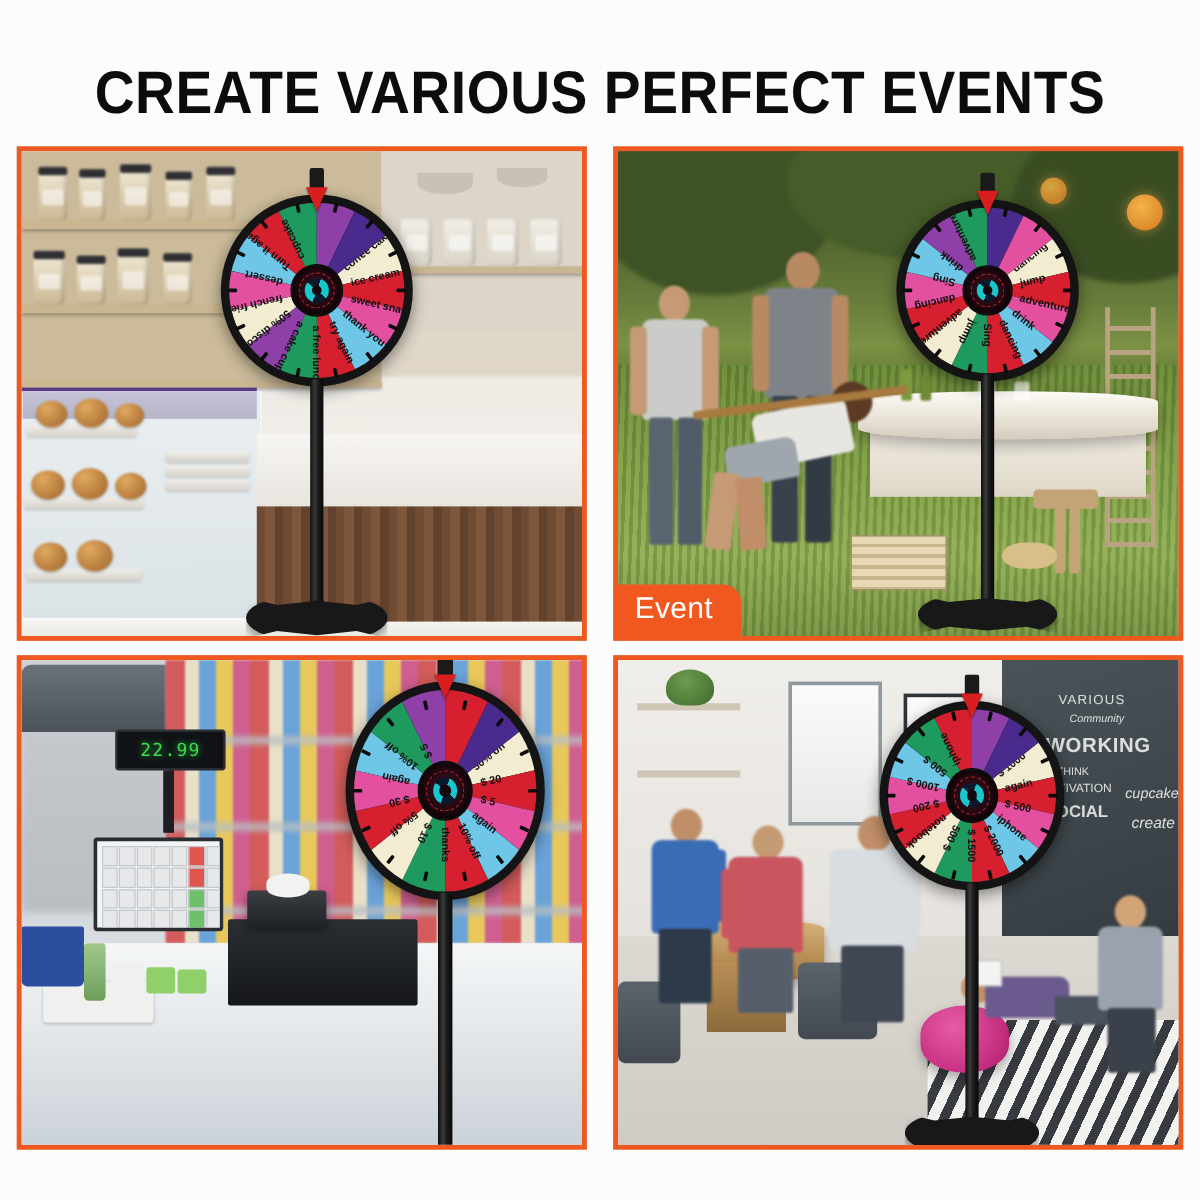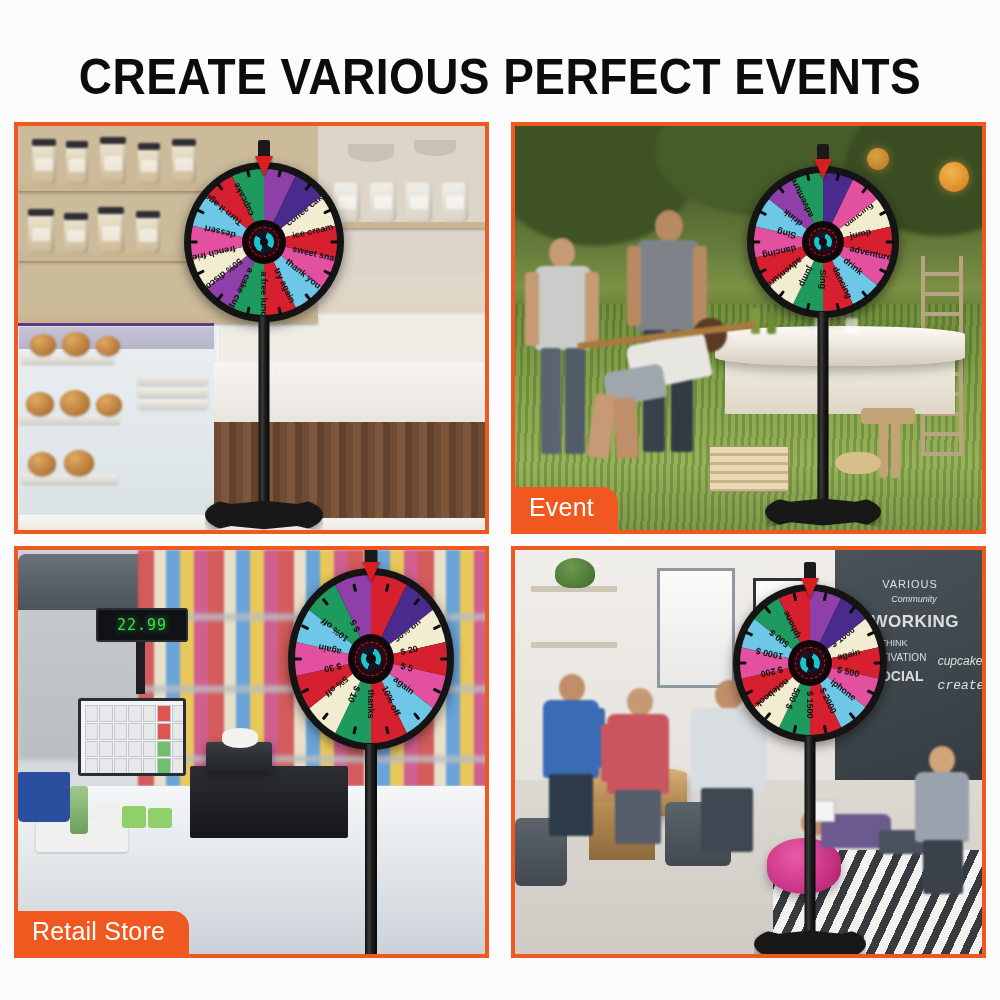--- a/index.html
+++ b/index.html
@@ -694,36 +694,35 @@
               <div class="peg" style="width: 8.36px; height: 3px; transform: rotate(128.571deg) translate(69.16px, -1.5px);"></div>
               <div class="peg" style="width: 8.36px; height: 3px; transform: rotate(154.286deg) translate(69.16px, -1.5px);"></div>
               <div class="peg" style="width: 8.36px; height: 3px; transform: rotate(180deg) translate(69.16px, -1.5px);"></div>
               <div class="peg" style="width: 8.36px; height: 3px; transform: rotate(205.714deg) translate(69.16px, -1.5px);"></div>
               <div class="peg" style="width: 8.36px; height: 3px; transform: rotate(231.429deg) translate(69.16px, -1.5px);"></div>
             </div>
         </div>
         <div class="pole" style="top:200px;width:12px;height:212px;"></div>
       </div>
 
-      <div class="badge">Retail Store</div>
     </div>
 
     <div class="panel">
       <div class="scene">
         <div class="s4-bg"></div>
 
         <div class="s4-chalk" style="left:320px;top:0;width:155px;height:230px;">
           <div class="s4-chalktext" style="left:20px;top:28px;width:110px;font-size:11px;letter-spacing:1px;">VARIOUS</div>
           <div class="s4-chalktext" style="left:34px;top:44px;width:90px;font-size:9px;font-style:italic;">Community</div>
           <div class="s4-chalktext" style="left:2px;top:62px;width:130px;font-size:17px;font-weight:700;letter-spacing:.5px;">COWORKING</div>
           <div class="s4-chalktext" style="left:24px;top:88px;width:70px;font-size:9px;">THINK</div>
           <div class="s4-chalktext" style="left:18px;top:102px;width:86px;font-size:10px;">MOTIVATION</div>
           <div class="s4-chalktext" style="left:22px;top:118px;width:80px;font-size:14px;font-weight:700;">SOCIAL</div>
           <div class="s4-chalktext" style="left:92px;top:104px;width:66px;font-size:12px;font-style:italic;">cupcake</div>
-          <div class="s4-chalktext" style="left:96px;top:128px;width:60px;font-size:13px;font-style:italic;font-family:Liberation Mono, monospace;">create</div>
+          <div class="s4-chalktext" style="left:96px;top:128px;width:60px;font-size:13px;font-style:italic;">create</div>
         </div>
 
         <div class="s4-window" style="left:142px;top:18px;width:78px;height:120px;"></div>
         <div class="s4-frame" style="left:238px;top:28px;width:58px;height:74px;"></div>
         <div class="s4-shelf" style="left:16px;top:36px;width:86px;height:6px;"></div>
         <div class="s4-shelf" style="left:16px;top:92px;width:86px;height:6px;"></div>
         <div class="s4-plant" style="left:40px;top:8px;width:40px;height:30px;"></div>
         <div class="s4-plant" style="left:246px;top:112px;width:30px;height:40px;"></div>
 
         <div style="position:absolute;left:0;top:230px;width:475px;height:182px;background:linear-gradient(180deg,#dcd8d2,#cfcbc4);"></div>

